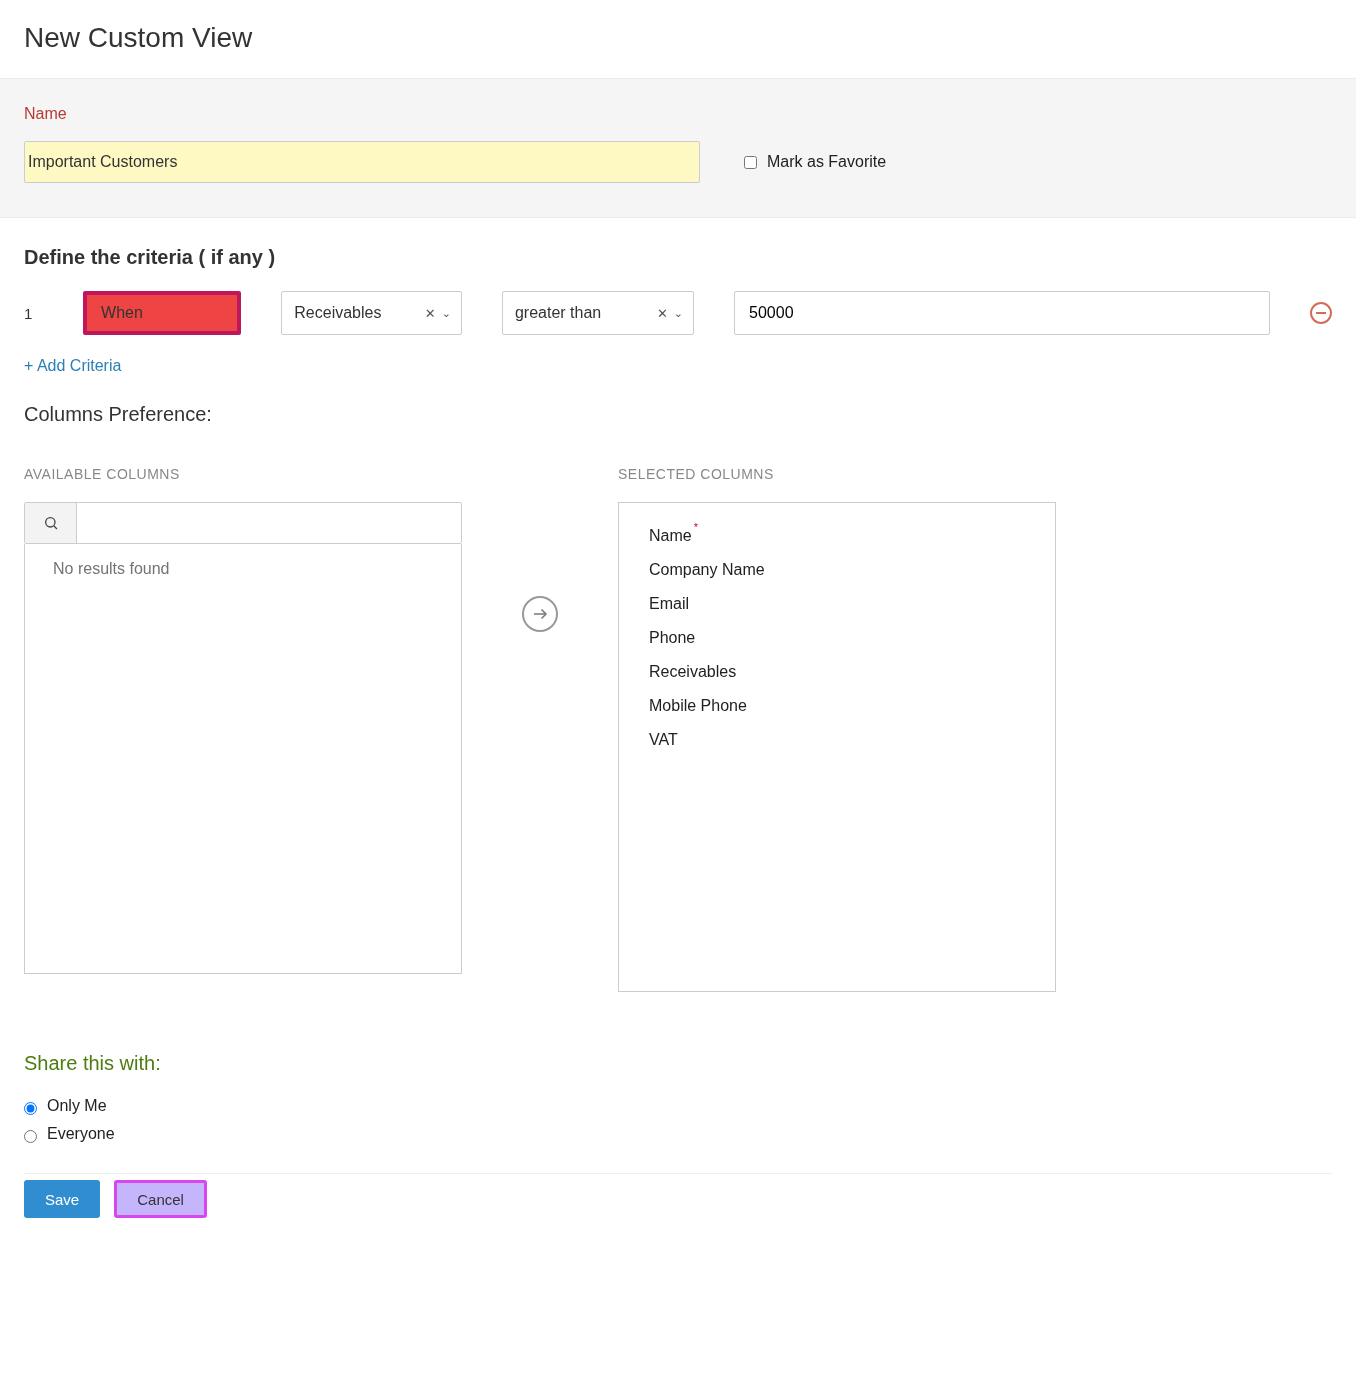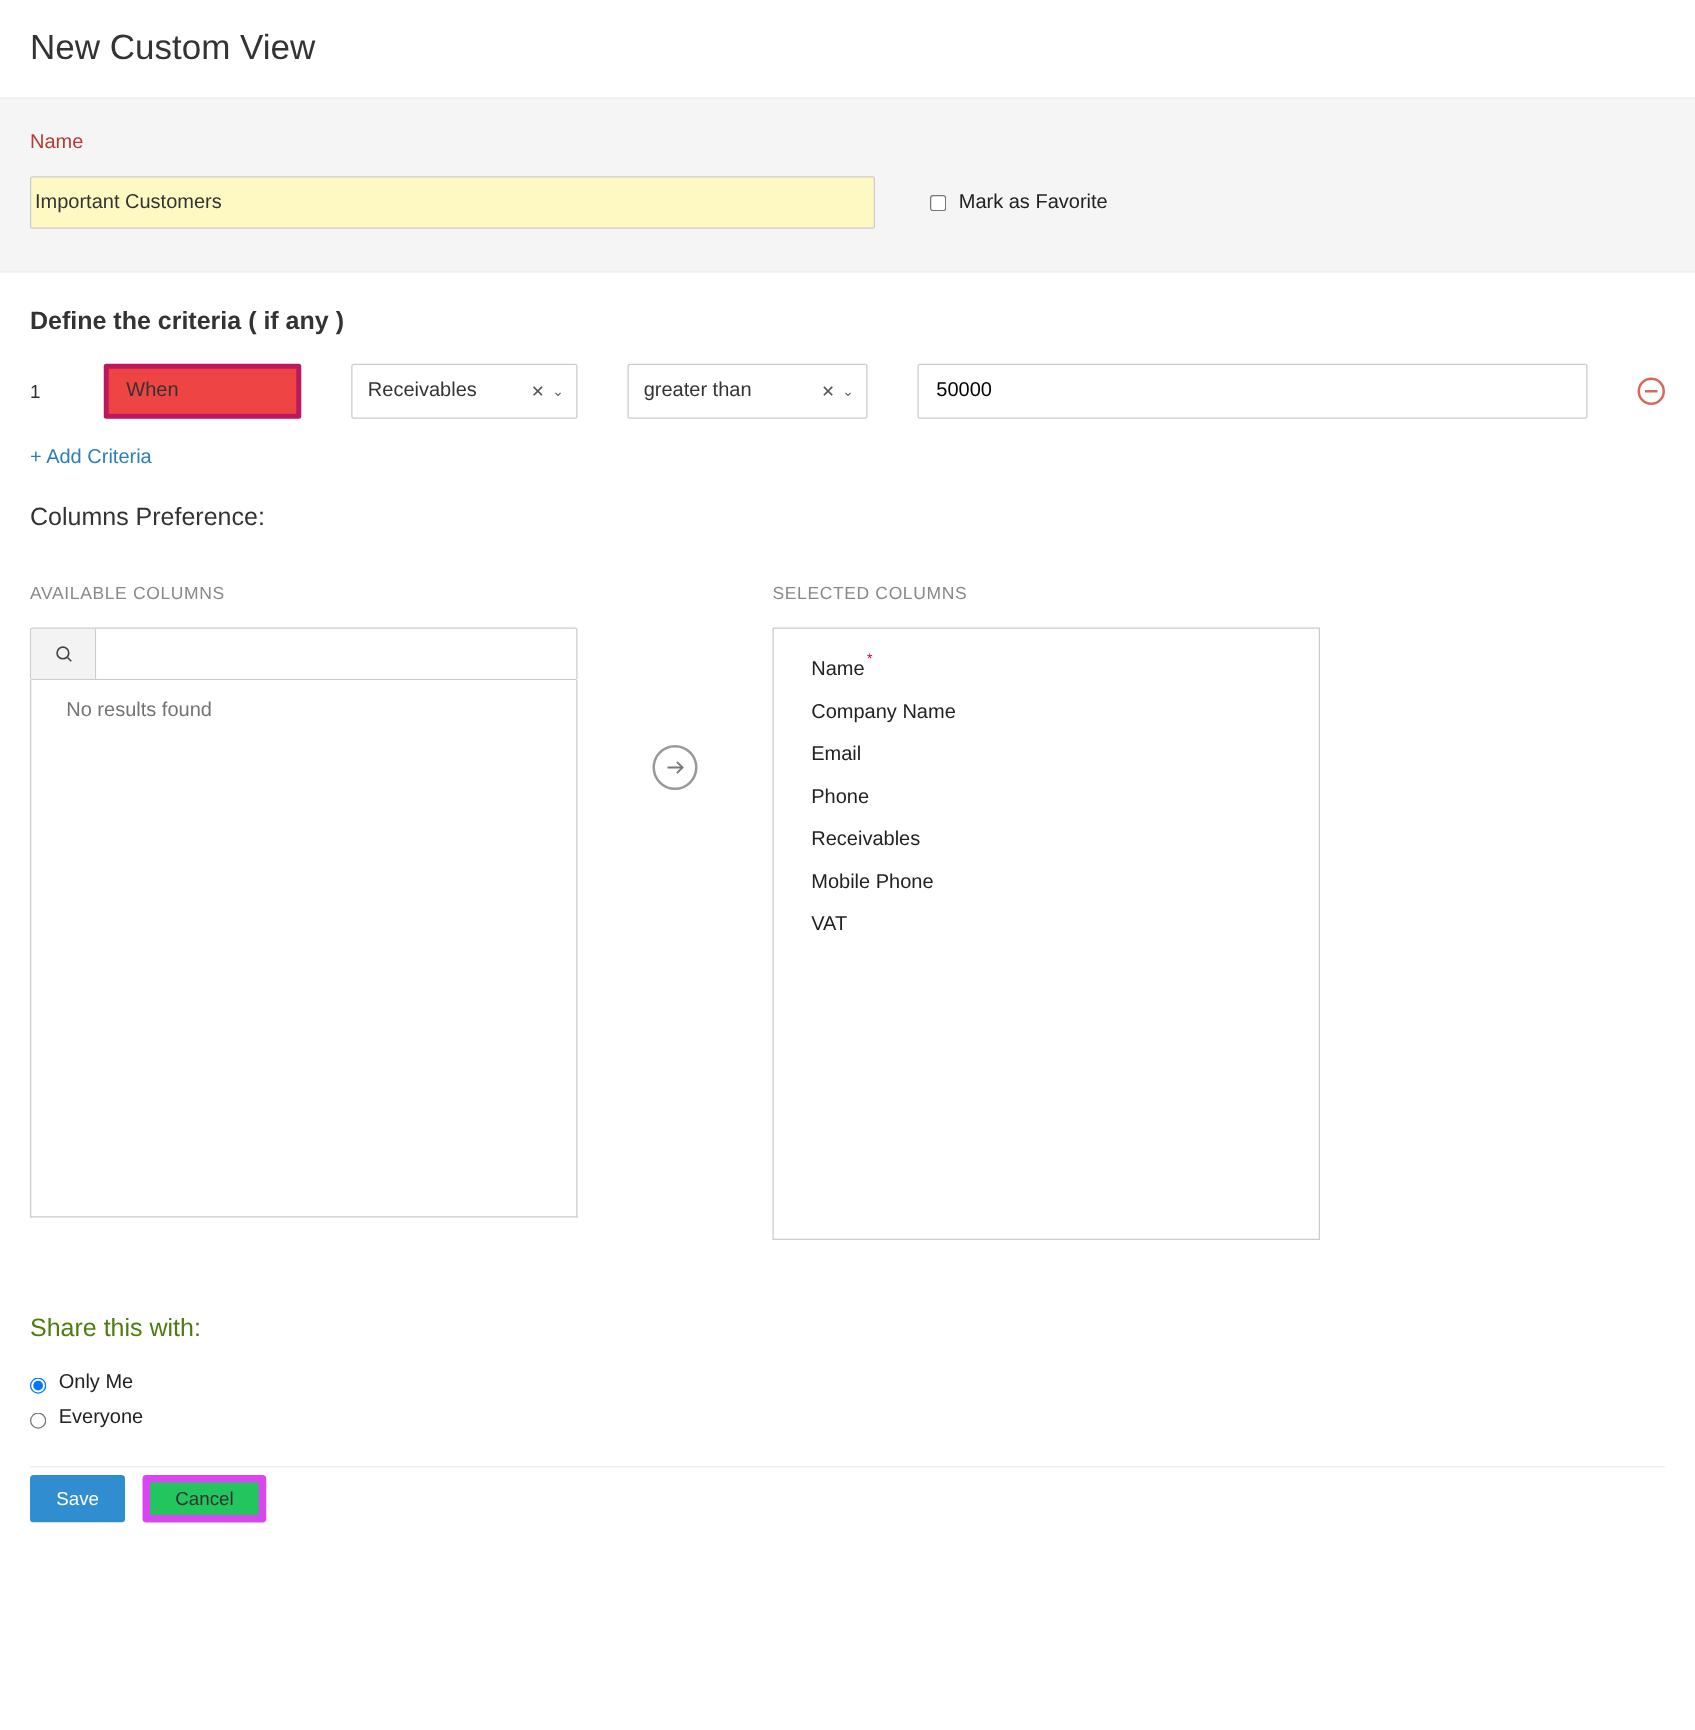--- a/index.html
+++ b/index.html
@@ -175,21 +175,21 @@
   .share-section { margin-top:60px; }
   .share-title { font-size:20px;color:#4d7c0f;margin-bottom:22px; }
   .radio-row { display:flex;align-items:flex-end;gap:10px;font-size:16px;color:#222;margin-bottom:10px; }
   .footer {
     border-top:1px solid #eee;margin-top:30px;padding-top:6px;display:flex;gap:14px;
   }
   .btn {
     height:38px;padding:0 20px;border-radius:3px;font-size:15px;cursor:pointer;border:1px solid transparent;
   }
   .btn-primary { background:#2f8dd0;color:#fff; }
-  .btn-secondary { background:#22c55e;border:6px solid #d946ef;color:#333; }
+  .btn-secondary { background:#c4b5fd;border:3px solid #d946ef;color:#333; }
   input[type="checkbox"], input[type="radio"] { margin:0; }
 </style>
 </head>
 <body>
 
 <div class="header">
   <div class="page-title">New Custom View</div>
 </div>
 
 <div class="name-section">

